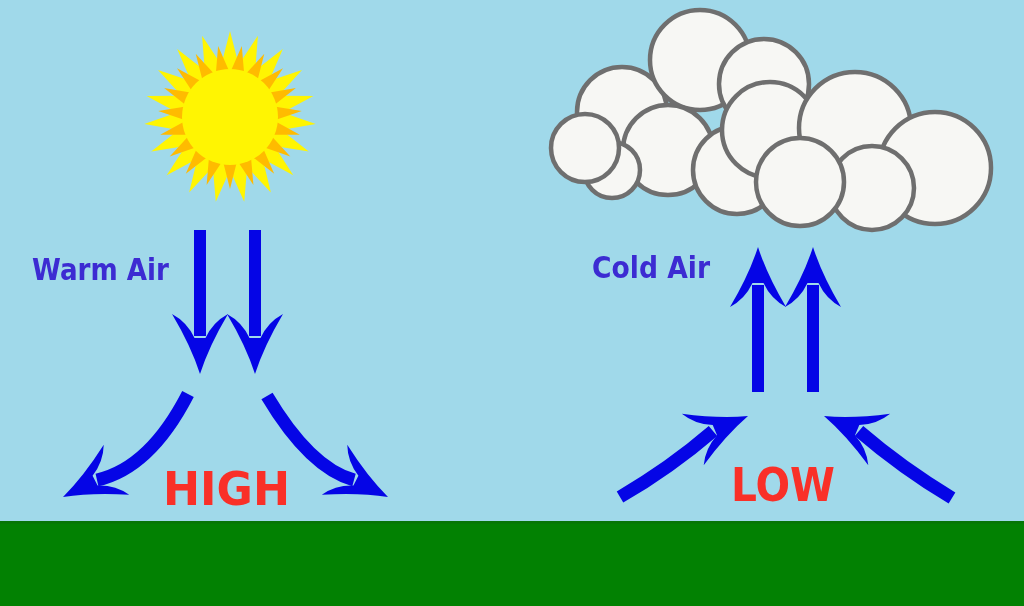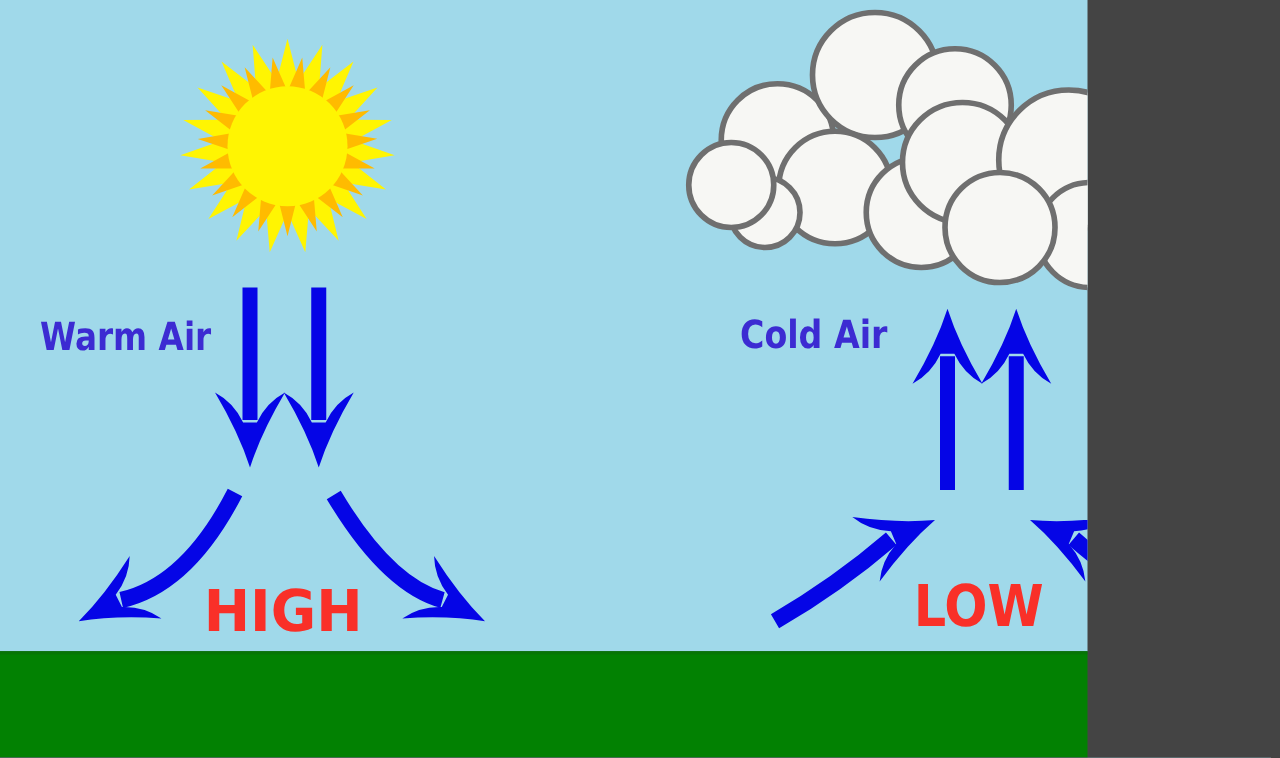--- a/index.html
+++ b/index.html
@@ -1,18 +1,18 @@
 <!DOCTYPE html>
 <html><head>
 <meta charset="utf-8">
 <style>
   html,body { margin:0; padding:0; background:#444; }
   .stage {
     position:relative;
-    width:870px; height:606px;
+    width:1024px; height:606px;
     overflow:hidden;
     font-family:"DejaVu Sans","Liberation Sans",sans-serif;
     text-decoration:underline;
   }
   .stage svg { display:block; width:1024px; height:606px; }
   text { font-family:"DejaVu Sans","Liberation Sans",sans-serif; }
   .air-label { font-weight:600; }
   .pressure-label { font-weight:bold; }
 </style>
 </head>

